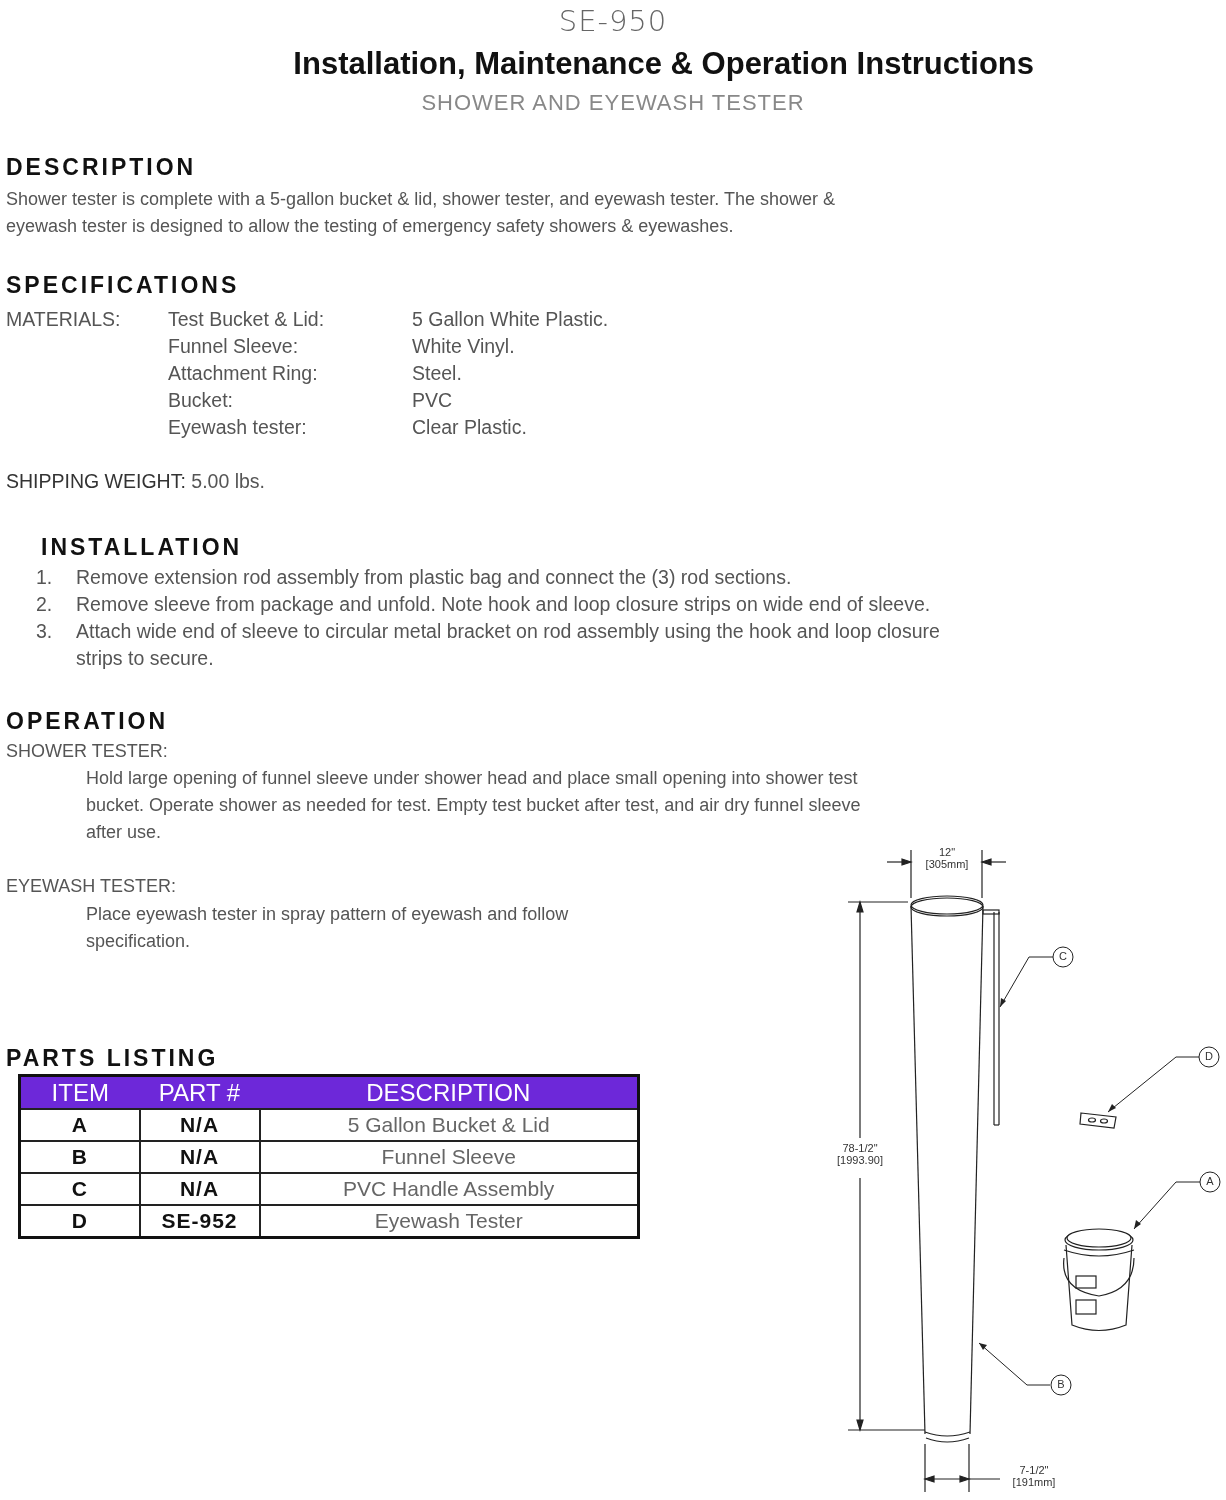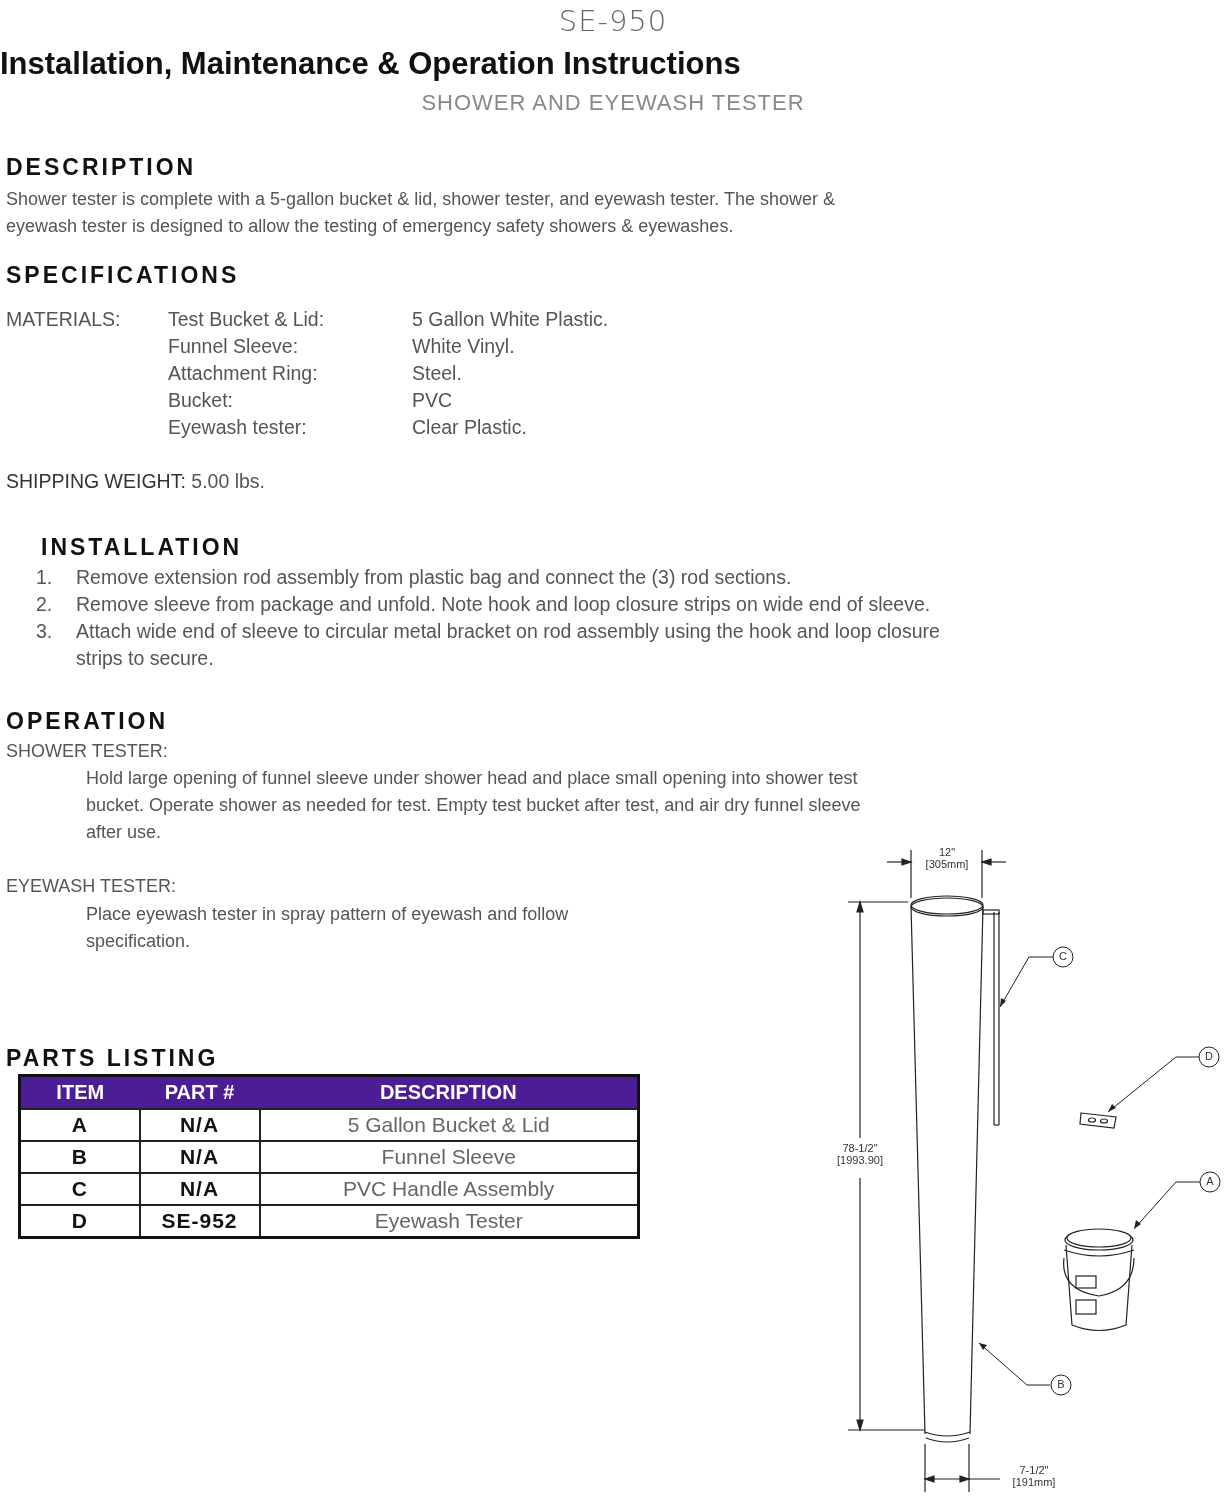--- a/index.html
+++ b/index.html
@@ -1,48 +1,48 @@
 <!DOCTYPE html>
 <html><head>
 <meta charset="utf-8">
 <style>
   html, body { margin:0; padding:0; background:#ffffff; }
   body { width:1226px; height:1500px; position:relative; overflow:hidden;
          font-family:"DejaVu Sans", sans-serif; color:#3a3a3a; }
   .abs { position:absolute; }
   .model { top:4px; left:0; width:1226px; text-align:center; font-size:29px; font-weight:200; color:#666; letter-spacing:1px; }
-  .title { top:46px; left:0; width:1034px; text-align:left; font-size:31px; font-weight:bold; color:#111; font-family:"Liberation Sans", sans-serif; }
+  .title { top:46px; left:0; width:1034px; text-align:right; font-size:31px; font-weight:bold; color:#111; font-family:"Liberation Sans", sans-serif; }
   .subtitle { top:90px; left:0; width:1226px; text-align:center; font-size:22px; color:#888; letter-spacing:1px; font-family:"Liberation Sans", sans-serif; }
   .h { left:6px; font-size:23px; font-weight:bold; letter-spacing:3px; color:#111; font-family:"Liberation Sans", sans-serif; }
   .body-text { font-size:18px; line-height:27px; color:#555; font-family:"Liberation Sans", sans-serif; }
   .spec-row { position:absolute; font-size:19.5px; color:#555; font-family:"Liberation Sans", sans-serif; }
   .list-item { position:absolute; left:36px; width:1170px; font-size:19.5px; line-height:27px; color:#555; font-family:"Liberation Sans", sans-serif; }
   .list-item .num { position:absolute; left:0; width:30px; }
   .list-item .txt { position:absolute; left:40px; width:1140px; }
   table.parts { position:absolute; left:18px; top:1074px; width:622px; border-collapse:collapse; border:3px solid #111; font-family:"Liberation Sans", sans-serif; }
-  table.parts th { background:#4c1d95; color:#fff; font-weight:bold; font-size:20px; height:31px; padding:0; }
+  table.parts th { background:#6d28d9; color:#fff; font-weight:normal; font-size:24px; height:31px; padding:0; }
   table.parts td { border:2px solid #222; height:30px; text-align:center; font-size:21px; padding:0; }
   table.parts td.c1, table.parts td.c2 { color:#111; font-weight:bold; letter-spacing:1px; }
   table.parts td.c3 { color:#666; }
   .dim { font-size:11px; color:#333; font-family:"Liberation Sans", sans-serif; text-align:center; }
 </style>
 </head>
 <body>
 
 <div class="abs model">SE-950</div>
 <div class="abs title">Installation, Maintenance &amp; Operation Instructions</div>
 <div class="abs subtitle">SHOWER AND EYEWASH TESTER</div>
 
 <div class="abs h" style="top:154px;">DESCRIPTION</div>
 <div class="abs body-text" style="top:186px; left:6px; width:1210px;">
   <div>Shower tester is complete with a 5-gallon bucket &amp; lid, shower tester, and eyewash tester. The shower &amp;</div>
   <div>eyewash tester is designed to allow the testing of emergency safety showers &amp; eyewashes.</div>
 </div>
 
-<div class="abs h" style="top:262px;text-align:right;">SPECIFICATIONS</div>
+<div class="abs h" style="top:272px;text-align:right;">SPECIFICATIONS</div>
 <div class="spec-row" style="top:308px; left:6px;">MATERIALS:</div>
 <div class="spec-row" style="top:308px; left:168px;">Test Bucket &amp; Lid:</div>
 <div class="spec-row" style="top:308px; left:412px;">5 Gallon White Plastic.</div>
 <div class="spec-row" style="top:335px; left:168px;">Funnel Sleeve:</div>
 <div class="spec-row" style="top:335px; left:412px;">White Vinyl.</div>
 <div class="spec-row" style="top:362px; left:168px;">Attachment Ring:</div>
 <div class="spec-row" style="top:362px; left:412px;">Steel.</div>
 <div class="spec-row" style="top:389px; left:168px;">Bucket:</div>
 <div class="spec-row" style="top:389px; left:412px;">PVC</div>
 <div class="spec-row" style="top:416px; left:168px;">Eyewash tester:</div>

